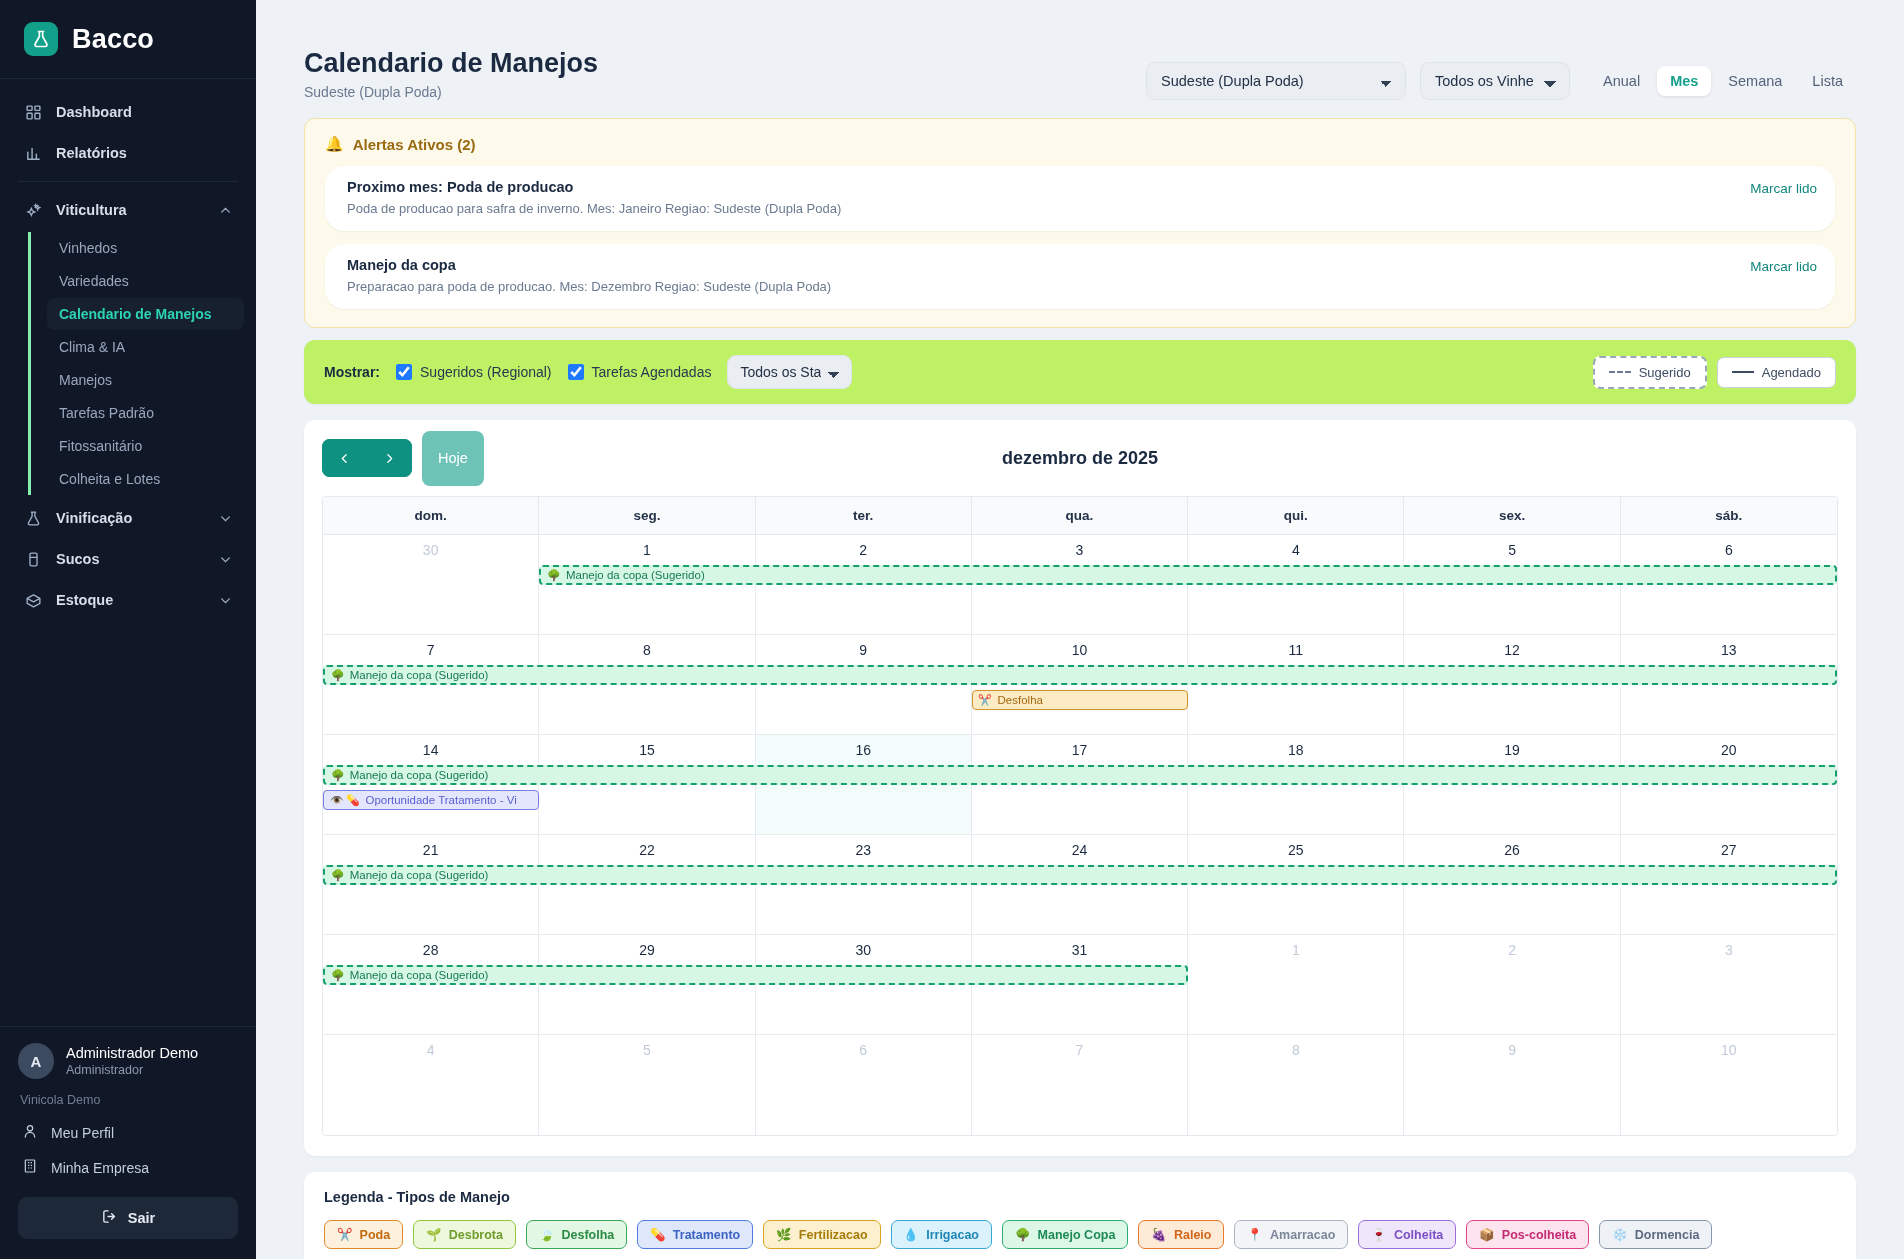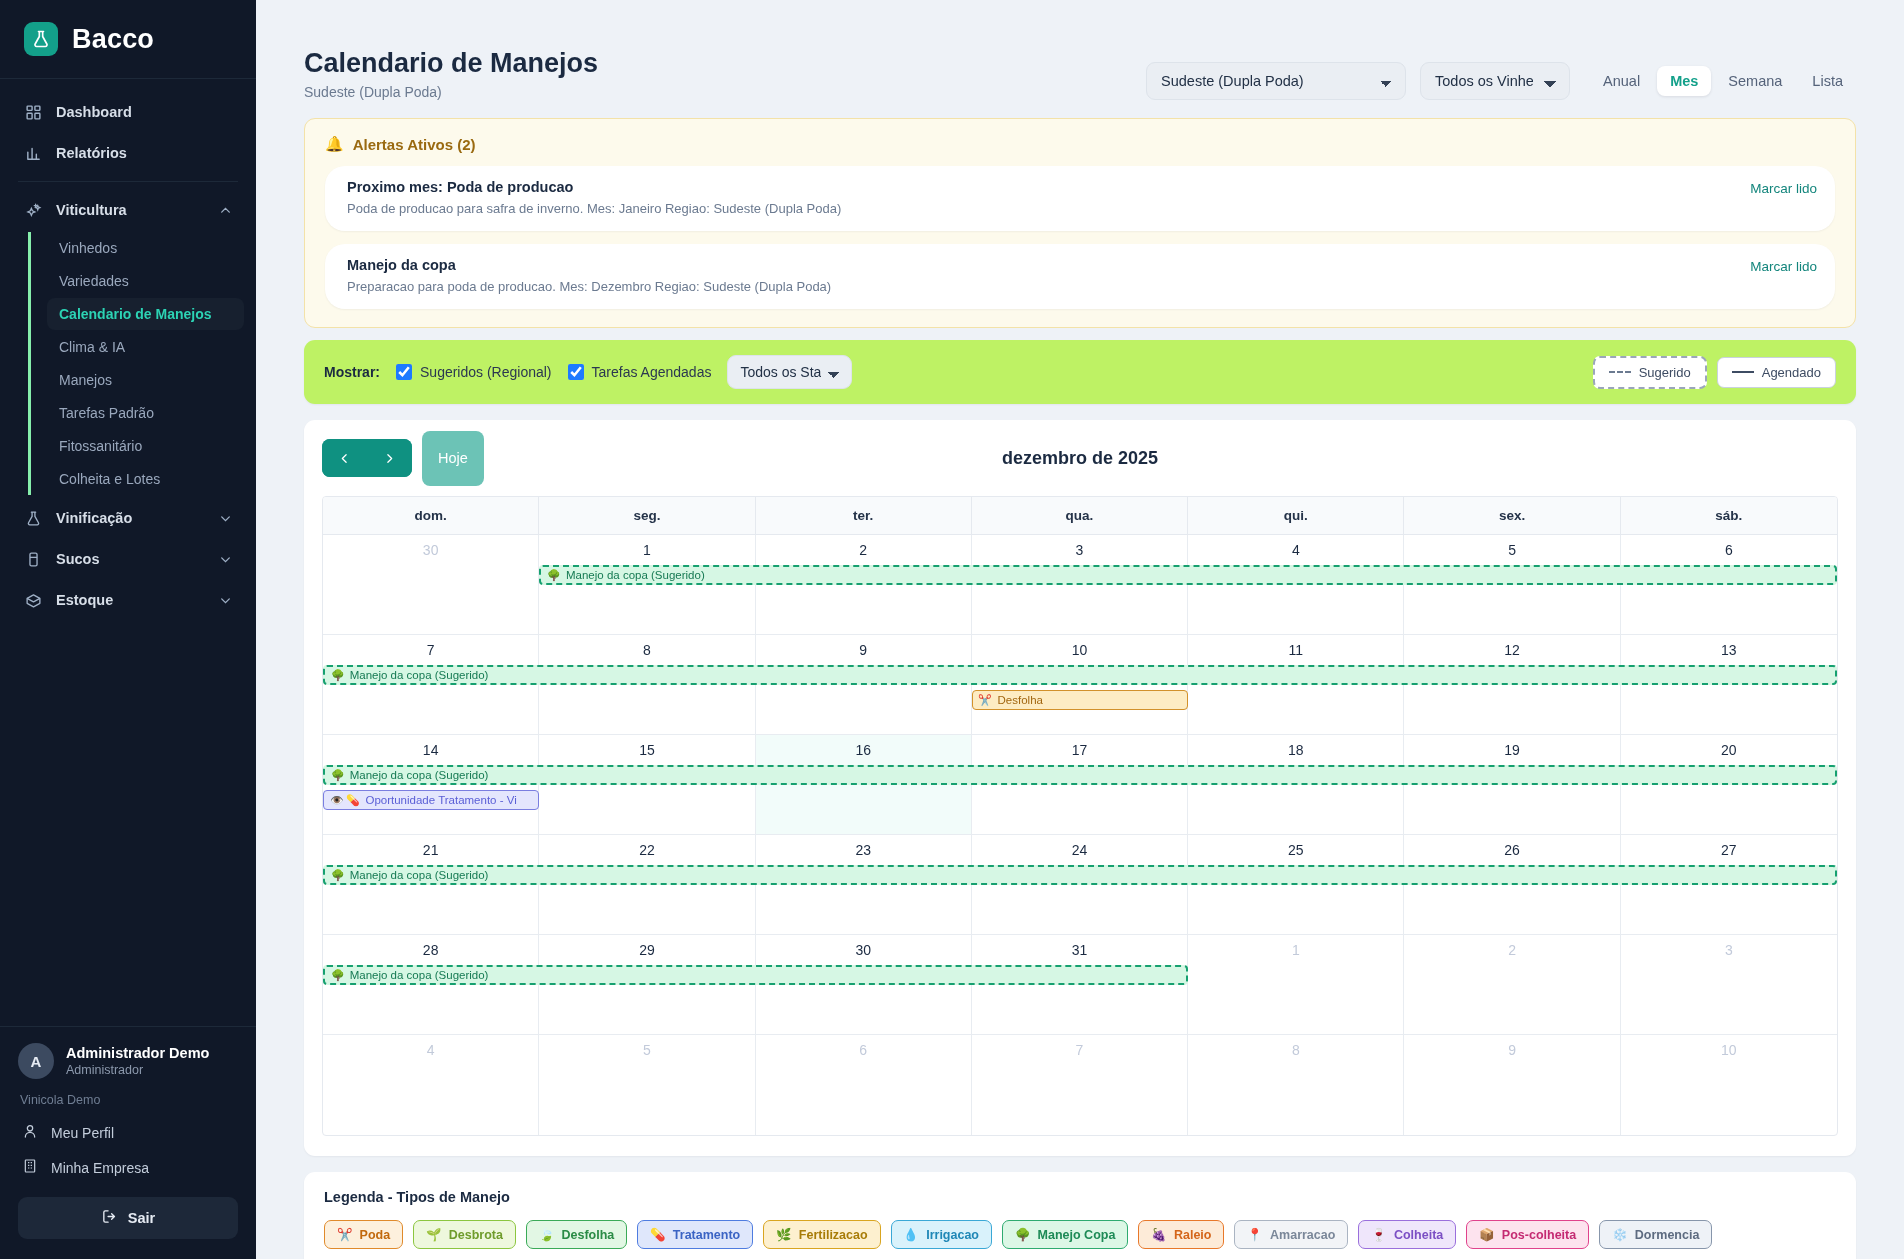--- a/index.html
+++ b/index.html
@@ -56,21 +56,21 @@
     border-top: 1px solid #1d2939;
     padding: 16px 18px 20px 18px;
   }
   .user-row { display: flex; align-items: center; gap: 12px; }
   .avatar {
     width: 36px; height: 36px; border-radius: 50%;
     background: #3c4a60; color: #e6ebf3;
     display: flex; align-items: center; justify-content: center;
     font-size: 15px; font-weight: 700; flex: 0 0 36px;
   }
-  .user-name { font-size: 14.5px; font-weight: 700; color: #ffffff; line-height: 1.25; }
+  .user-name { font-size: 14.5px; font-weight: 400; color: #ffffff; line-height: 1.25; }
   .user-role { font-size: 12.5px; color: #8c99ad; line-height: 1.3; }
   .company { font-size: 12.5px; color: #6f7d92; margin: 14px 0 8px 2px; }
   .mini-item {
     display: flex; align-items: center; gap: 13px;
     padding: 8px 4px; font-size: 14px; color: #c3cddb; cursor: pointer; border-radius: 7px;
   }
   .logout {
     margin-top: 12px;
     display: flex; align-items: center; justify-content: center; gap: 10px;
     background: #1d2839; color: #e6ebf3;

